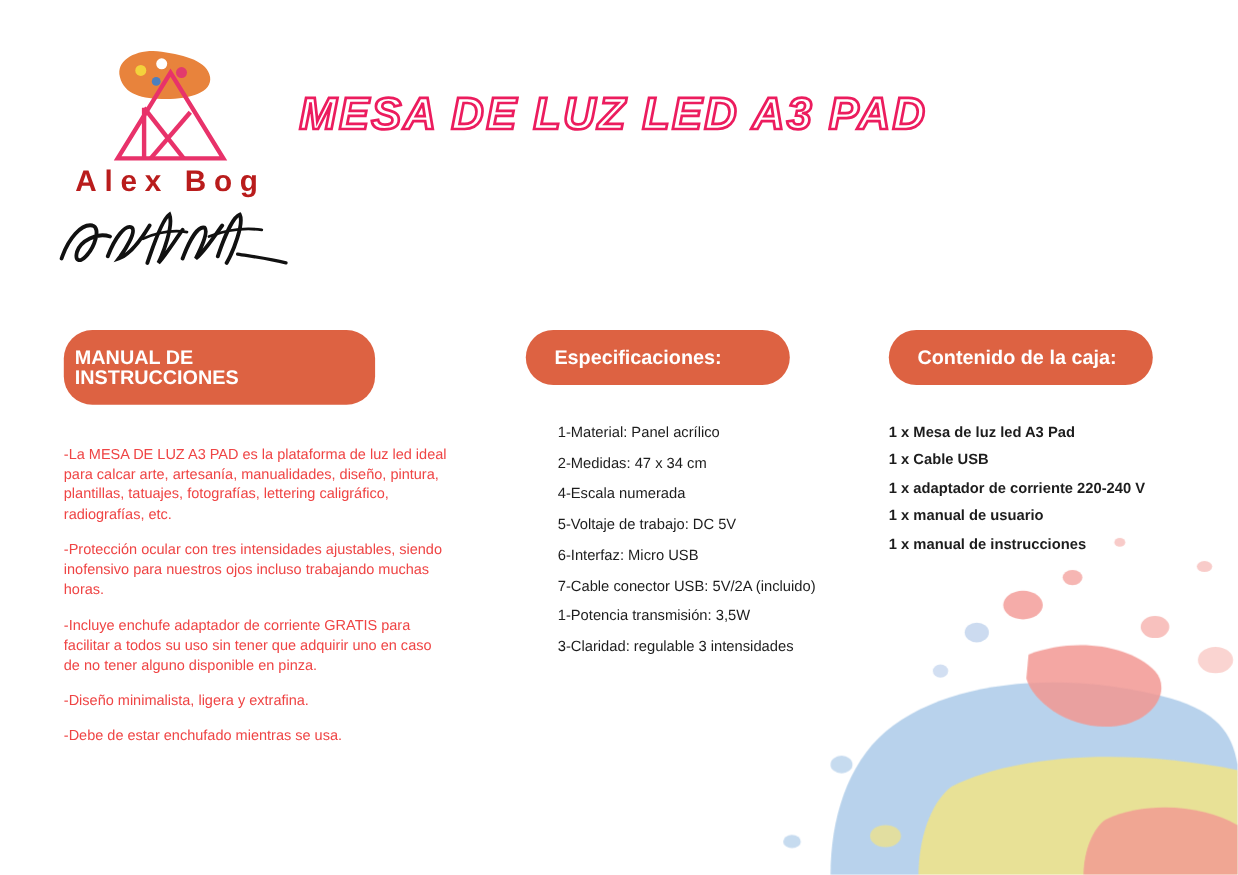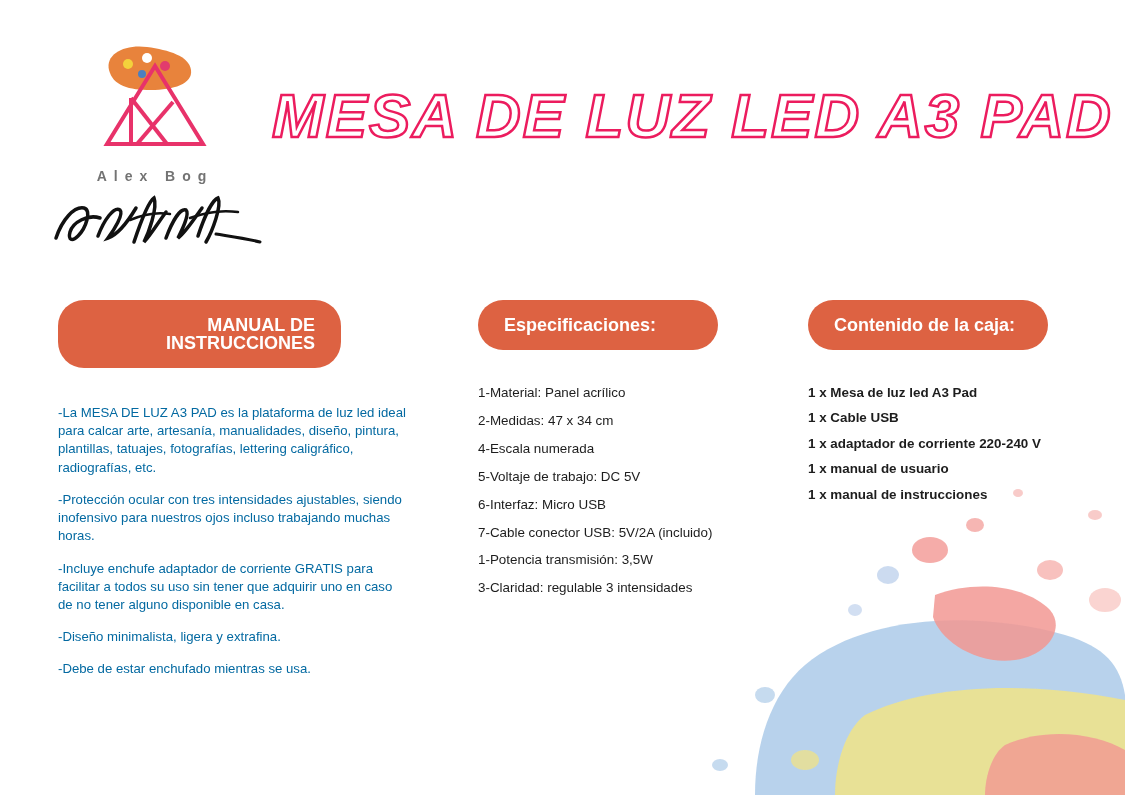--- a/index.html
+++ b/index.html
@@ -40,38 +40,37 @@
     width: 220px;
     text-align: center;
   }
   .logo-mark {
     position: relative;
     width: 120px;
     height: 110px;
     margin: 0 auto;
   }
   .brand-name {
-    margin-top: 18px;
-    font-size: 14px;
+    font-size: 27px;
     font-weight: bold;
     letter-spacing: 7px;
-    color: #737373;
+    color: #b91c1c;
     font-family: "Liberation Sans", sans-serif;
   }
   .brand-script {
     margin-top: 6px;
     height: 70px;
     position: relative;
   }
 
   .main-title {
     position: absolute;
     left: 272px;
     top: 80px;
-    font-size: 62px;
+    font-size: 41px;
     font-style: italic;
     font-weight: bold;
     letter-spacing: 2px;
     color: transparent;
     -webkit-text-stroke: 2.5px #ec1c5e;
     text-stroke: 2.5px #ec1c5e;
     font-family: "Liberation Sans", sans-serif;
     white-space: nowrap;
   }
 
@@ -94,40 +93,40 @@
     background: #dd6242;
     color: #ffffff;
     font-weight: bold;
     font-size: 18px;
     border-radius: 26px;
     padding: 16px 26px;
     line-height: 1;
     box-sizing: border-box;
     text-align: left;
   }
-  .pill-1 { width: 283px; text-align: right; padding-left: 22px; }
+  .pill-1 { width: 283px; text-align: left; padding-left: 10px; }
   .pill-2 { width: 240px; }
   .pill-3 { width: 240px; }
 
   .body-text {
     margin-top: 36px;
     font-size: 13.2px;
-    color: #0369a1;
+    color: #ef4444;
     line-height: 1.38;
   }
   .para { margin: 0 0 14px 0; }
   .col-1 .para { max-width: 350px; }
 
   .spec-list, .box-list {
     margin-top: 36px;
     font-size: 13.4px;
     color: #1d1d1d;
     line-height: 1.0;
   }
-  .spec-list .item { margin-bottom: 14.5px; }
+  .spec-list .item { margin-bottom: 14.5px; margin-left: 29px; }
   .box-list .item { margin-bottom: 12px; font-weight: bold; }
 </style>
 </head>
 <body>
 
 <div class="paint-layer">
   <svg width="620" height="430" viewBox="0 0 620 430" xmlns="http://www.w3.org/2000/svg">
     <g opacity="0.85">
       <path d="M300 300 C360 250, 470 245, 560 270 C600 282, 615 300, 620 330 L620 430 L250 430 C250 380, 265 330, 300 300 Z" fill="#8fb8e0" opacity="0.75"></path>
       <path d="M360 350 C420 320, 520 315, 620 335 L620 430 L330 430 C330 400, 340 365, 360 350 Z" fill="#f2e06a" opacity="0.8"></path>
@@ -188,21 +187,21 @@
   <div class="main-title">MESA DE LUZ LED A3 PAD</div>
 </div>
 
 <div class="columns">
 
   <div class="col col-1">
     <div class="pill pill-1">MANUAL DE INSTRUCCIONES</div>
     <div class="body-text">
       <p class="para">-La MESA DE LUZ A3 PAD es la plataforma de luz led ideal para calcar arte, artesanía, manualidades, diseño, pintura, plantillas, tatuajes, fotografías, lettering caligráfico, radiografías, etc.</p>
       <p class="para">-Protección ocular con tres intensidades ajustables, siendo inofensivo para nuestros ojos incluso trabajando muchas horas.</p>
-      <p class="para">-Incluye enchufe adaptador de corriente GRATIS para facilitar a todos su uso sin tener que adquirir uno en caso de no tener alguno disponible en casa.</p>
+      <p class="para">-Incluye enchufe adaptador de corriente GRATIS para facilitar a todos su uso sin tener que adquirir uno en caso de no tener alguno disponible en pinza.</p>
       <p class="para">-Diseño minimalista, ligera y extrafina.</p>
       <p class="para">-Debe de estar enchufado mientras se usa.</p>
     </div>
   </div>
 
   <div class="col col-2">
     <div class="pill pill-2">Especificaciones:</div>
     <div class="spec-list">
       <div class="item">1-Material: Panel acrílico</div>
       <div class="item">2-Medidas: 47 x 34 cm</div>

